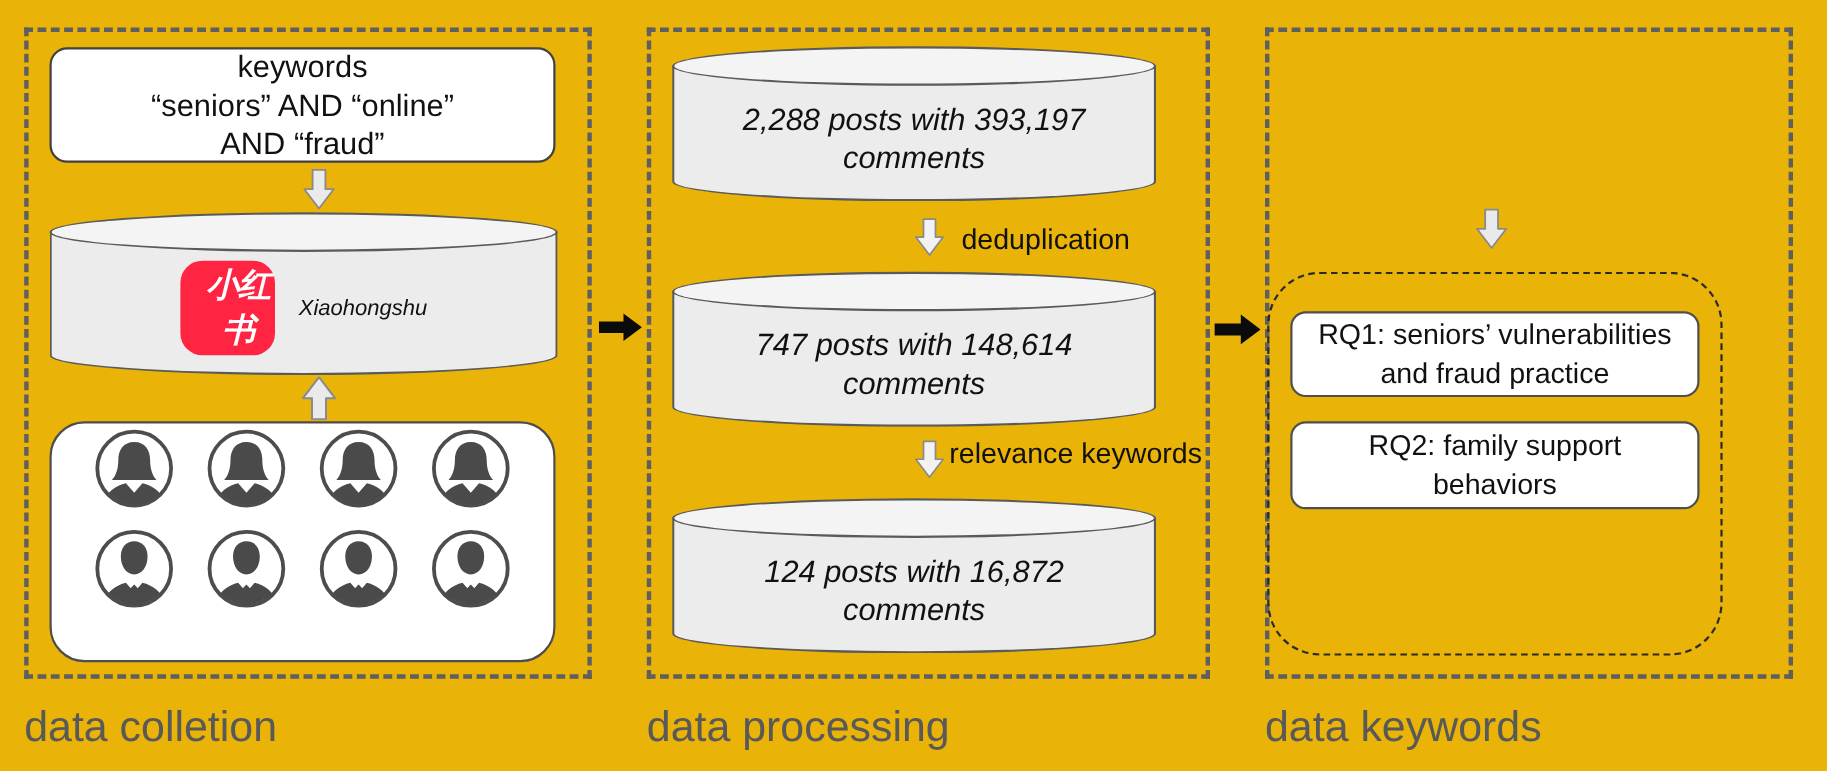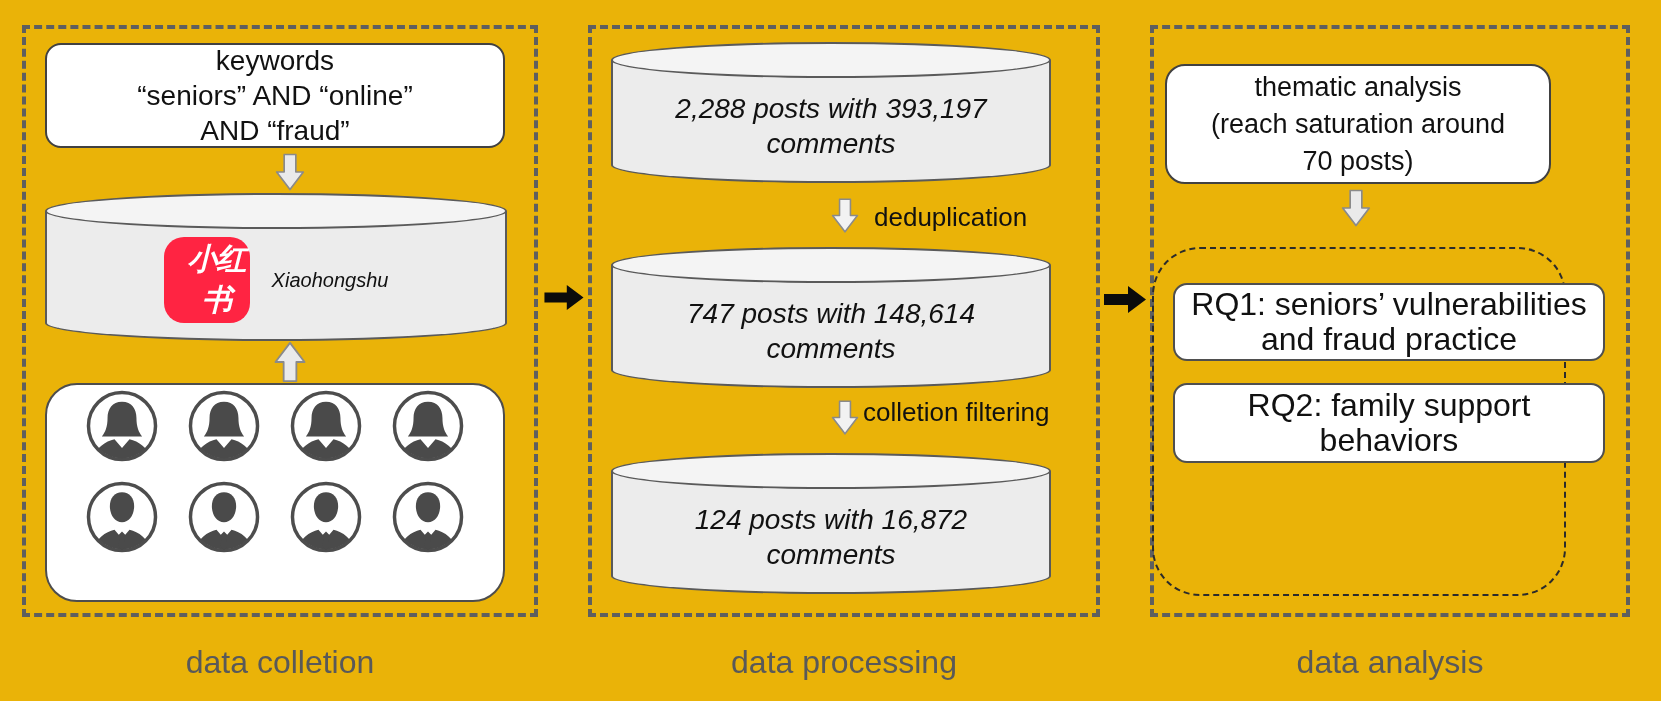--- a/index.html
+++ b/index.html
@@ -7,22 +7,22 @@
   html,body { background:#ffffff; }
   body { font-family:"Liberation Sans","DejaVu Sans",sans-serif; color:#111; }
   #stage { position:relative; width:1661px; height:701px; background:#eab308; overflow:hidden; }
 
   
   .panel { position:absolute; top:25px; height:592px; border:4px dashed #5f5f5f; }
   #panel-collection { left:22px;  width:516px; }
   #panel-processing { left:588px; width:512px; }
   #panel-analysis   { left:1150px; width:480px; }
 
-  .panel-label { position:absolute; top:642px; height:40px; font-size:32px; color:#595959;
-                 text-align:center; line-height:40px; }
+  .panel-label { position:absolute; top:642px; height:40px; font-size:39px; color:#595959;
+                 line-height:40px; }
   #label-collection { left:22px;  width:516px; }
   #label-processing { left:588px; width:512px; }
   #label-analysis   { left:1150px; width:480px; }
 
   .pre { white-space:pre-line; }
 
   
   .rbox { position:absolute; background:#fff; border:2px solid #414141; display:flex;
           align-items:center; justify-content:center; text-align:center; }
 
@@ -64,22 +64,22 @@
   .p2cyl { left:611px; width:440px; height:123px; }
   #cyl-a { top:60px; }  #cyl-b { top:265px; } #cyl-c { top:471px; }
   .p2cyl, #cyl-a, #cyl-b, #cyl-c { position:absolute; }
   .step-label { position:absolute; font-size:26px; line-height:30px; white-space:nowrap; }
 
   
   #thematic-box { left:1165px; top:64px; width:386px; height:120px; border-radius:20px;
                   font-size:27px; line-height:37px; }
   #rq-container { position:absolute; left:1152px; top:247px; width:414px; height:349px;
                   border:2px dashed #2b2b2b; border-radius:48px; }
-  .rq-box { left:1173px; width:432px; border:2px solid #4f4f4f; border-radius:14px;
-            font-size:32px; line-height:35px; }
+  .rq-box { left:1173px; width:372px; border:2px solid #4f4f4f; border-radius:14px;
+            font-size:26px; line-height:35px; }
   #rq1 { top:283px; height:78px; }
   #rq2 { top:383px; height:80px; }
   #rq3 { top:486px; height:78px; }
 
   .hidden-defs { position:absolute; width:0; height:0; overflow:hidden; }
 </style>
 </head>
 <body>
 
 <svg class="hidden-defs" aria-hidden="true">
@@ -215,49 +215,46 @@
     <div class="cyl-top"></div>
     <div class="cyl-content">
         <div class="cyl-text pre">747 posts with 148,614
 comments</div>
       </div>
   </div>
 
   <svg class="hollow-white abs" width="28" height="43" style="left:831px; top:396px;">
       <use href="#arrow-down"></use>
     </svg>
-  <div class="step-label" style="left:863px; top:397px;">colletion filtering</div>
+  <div class="step-label" style="left:863px; top:397px;">relevance keywords</div>
 
   <div class="cyl p2cyl" id="cyl-c">
     <div class="cyl-body"></div>
     <div class="cyl-top"></div>
     <div class="cyl-content">
         <div class="cyl-text pre">124 posts with 16,872
 comments</div>
       </div>
   </div>
 
   <div class="panel-label" id="label-processing">data processing</div>
 
   <svg class="black-arrow abs" width="42" height="29" style="left:1104px; top:285px;">
       <use href="#arrow-right-solid"></use>
     </svg>
 
   <div class="panel" id="panel-analysis"></div>
 
-  <div class="rbox pre" id="thematic-box">thematic analysis
-(reach saturation around
-70 posts)</div>
 
   <svg class="hollow abs" width="30" height="40" style="left:1341px; top:188px;">
       <use href="#arrow-down"></use>
     </svg>
 
   <div id="rq-container"></div>
 
   <div class="rbox pre rq-box" id="rq1">RQ1: seniors’ vulnerabilities
 and fraud practice</div>
   <div class="rbox pre rq-box" id="rq2">RQ2: family support
 behaviors</div>
 
-  <div class="panel-label" id="label-analysis">data analysis</div>
+  <div class="panel-label" id="label-analysis">data keywords</div>
 
 </div>
 
 </body></html>

